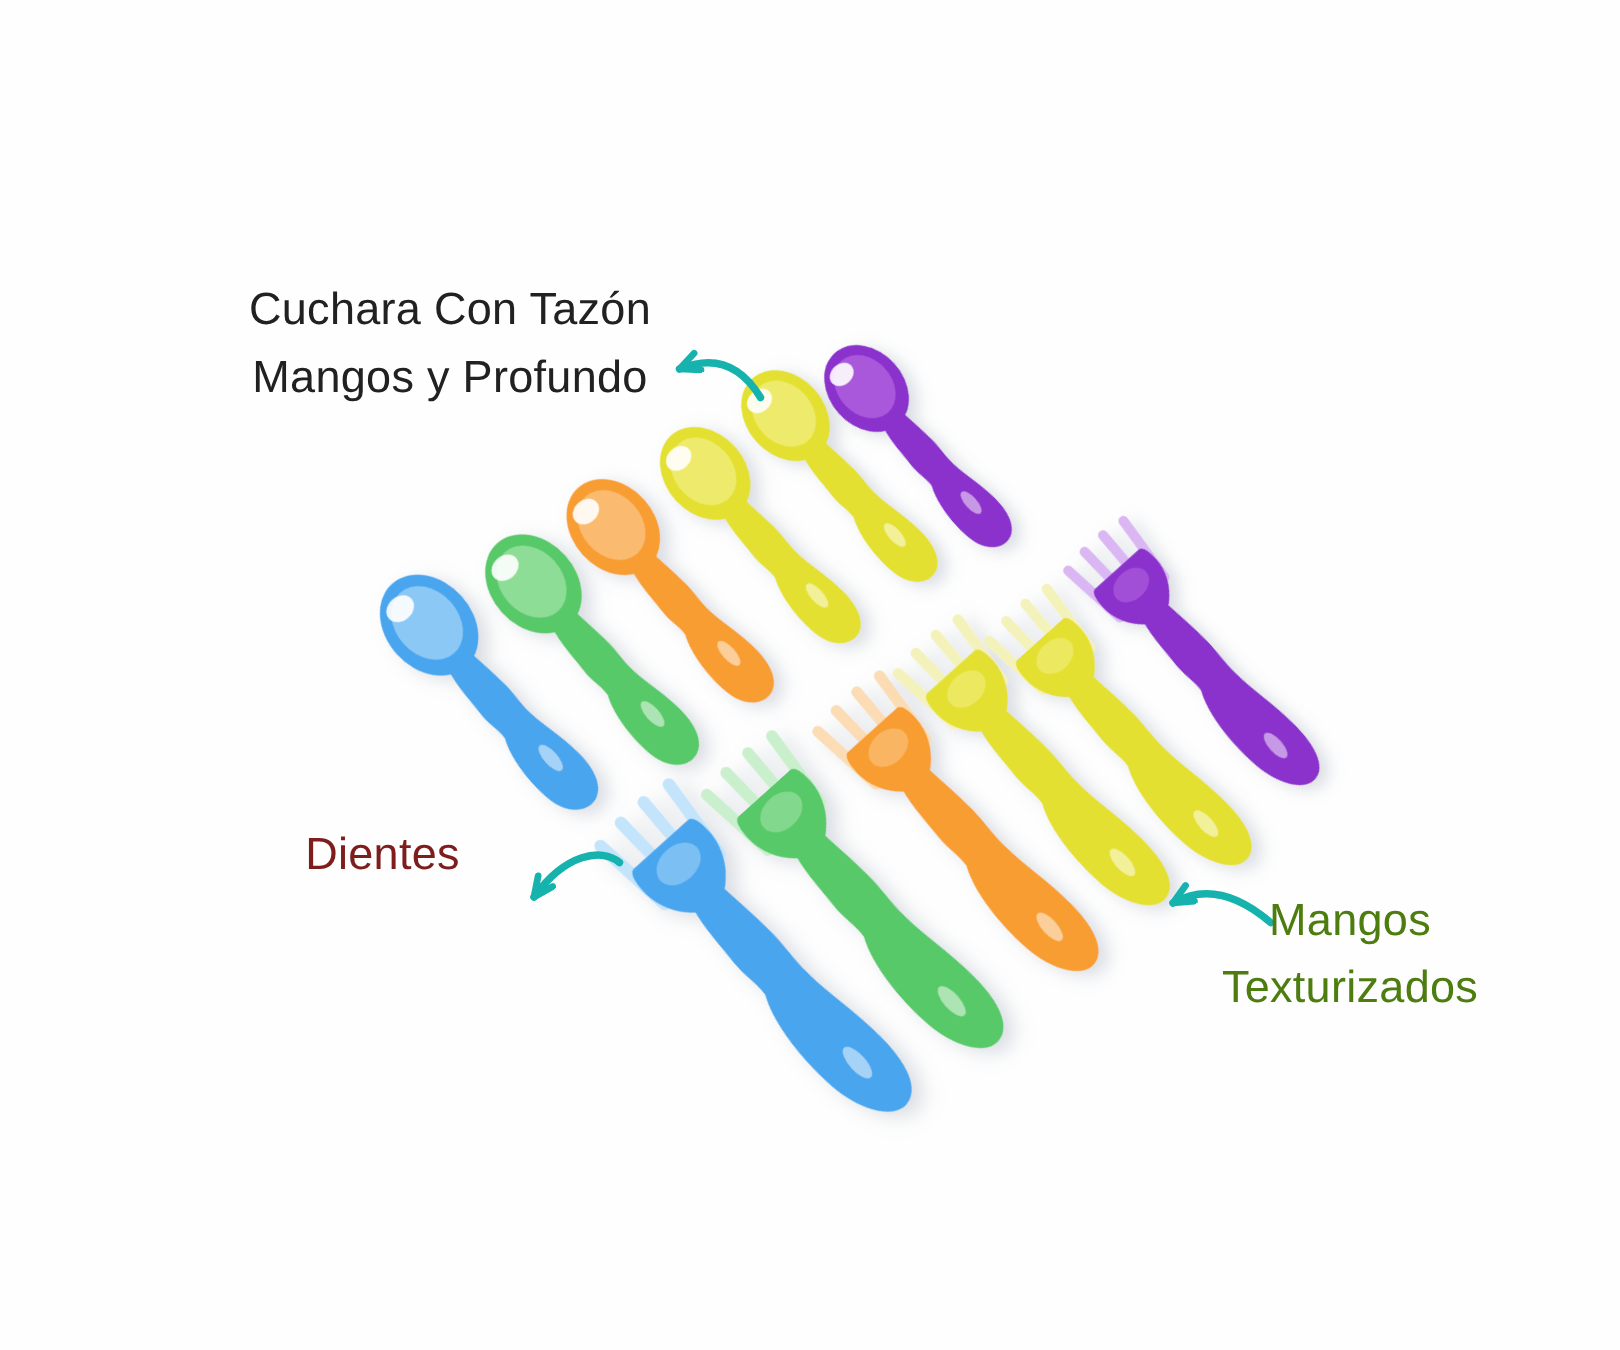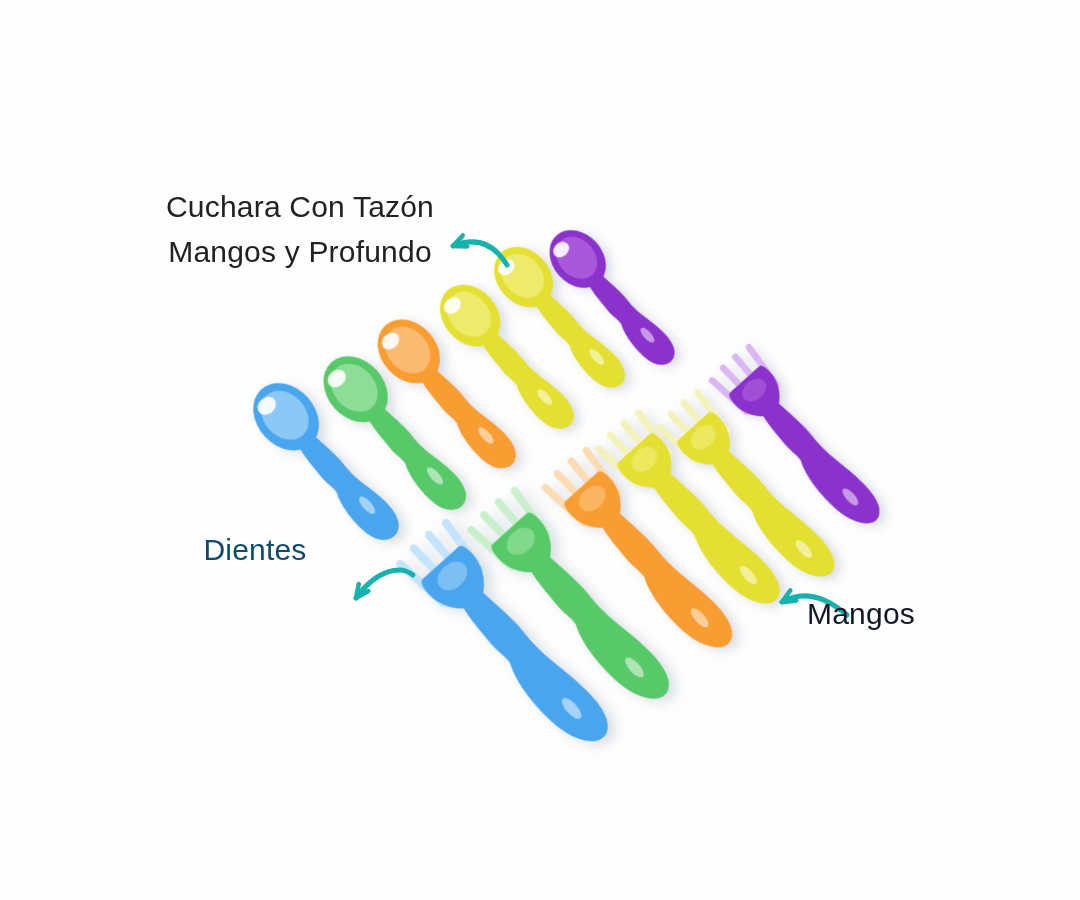--- a/index.html
+++ b/index.html
@@ -131,19 +131,20 @@
       </g>
       <path d="M 507,265 Q 487,232 453,246" fill="none" stroke="#16b2ad" stroke-width="5" stroke-linecap="round" marker-end="url(#ah)"></path>
       <path d="M 413,575 C 401,565 377,569 356,598" fill="none" stroke="#16b2ad" stroke-width="5" stroke-linecap="round" marker-end="url(#ah)"></path>
       <path d="M 847,615 Q 812,585 782,602" fill="none" stroke="#16b2ad" stroke-width="5" stroke-linecap="round" marker-end="url(#ah)"></path>
     </svg>
 
   <div class="label" style="left: 300px; top: 184px; color: rgb(33, 33, 33);">
     <span>Cuchara Con Tazón</span><br>
     <span>Mangos y Profundo</span>
   </div>
-  <div class="label" style="left: 255px; top: 527px; color: #0c4a6e;">
+  <div class="label" style="left: 255px; top: 547px; color: #7f1d1d;">
     <span>Dientes</span><br>
   </div>
-  <div class="label" style="left: 861px; top: 591px; color: #0f172a;">
+  <div class="label" style="left: 900px; top: 591px; color: #4d7c0f;">
     <span>Mangos</span><br>
+    <span>Texturizados</span>
   </div>
 </div>
 
 </body></html>

